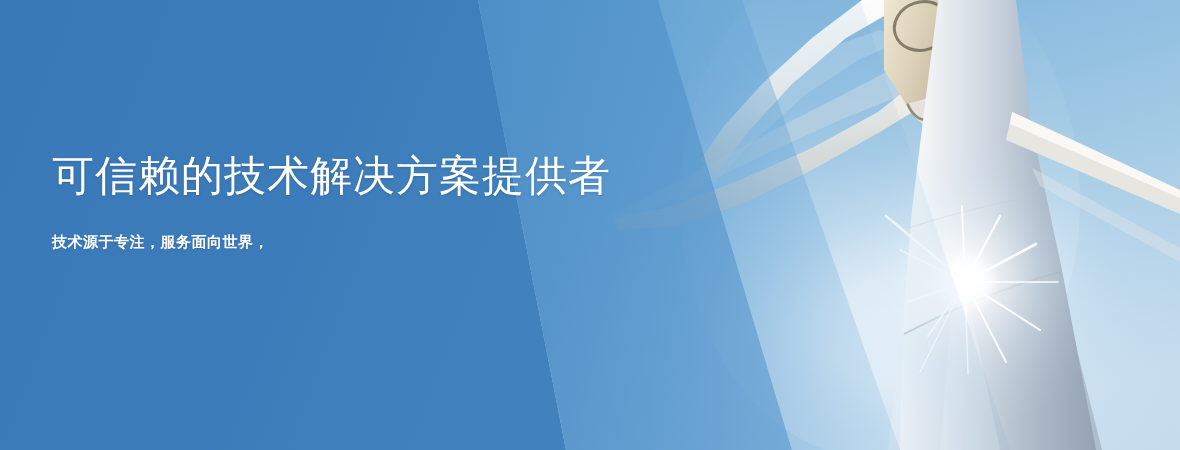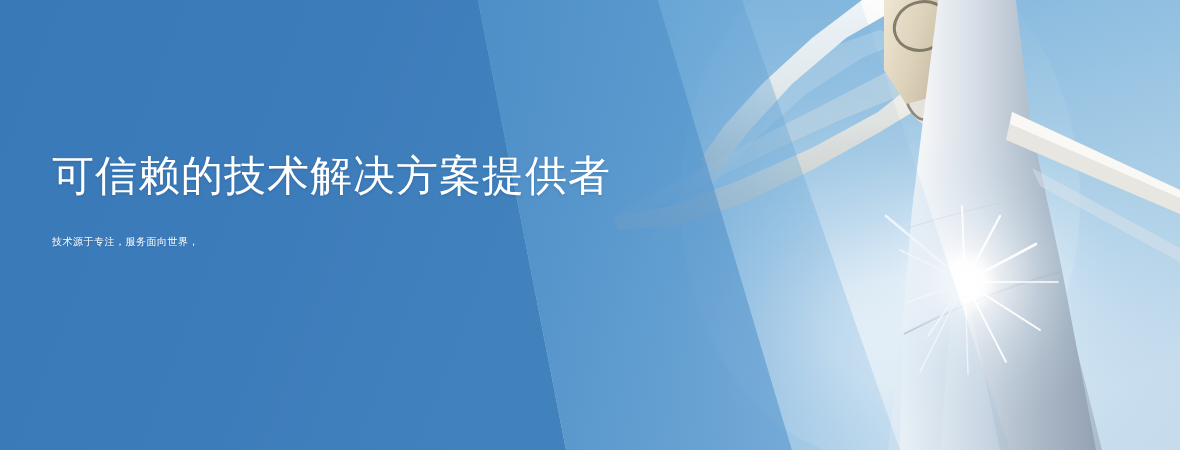--- a/index.html
+++ b/index.html
@@ -42,23 +42,23 @@
     color:#ffffff;
     letter-spacing:1px;
     white-space:nowrap;
     text-shadow:0 1px 3px rgba(20,60,100,.25);
   }
   #sub{
     margin:0;
     padding-top:26px;
   }
   .subline{
-    font-size:10px;
+    font-size:15px;
     line-height:32px;
-    font-weight:400;
+    font-weight:700;
     color:#ffffff;
     letter-spacing:.5px;
     white-space:nowrap;
     text-shadow:0 1px 2px rgba(20,60,100,.22);
   }
 </style>
 </head>
 <body>
 
 <div id="banner">

